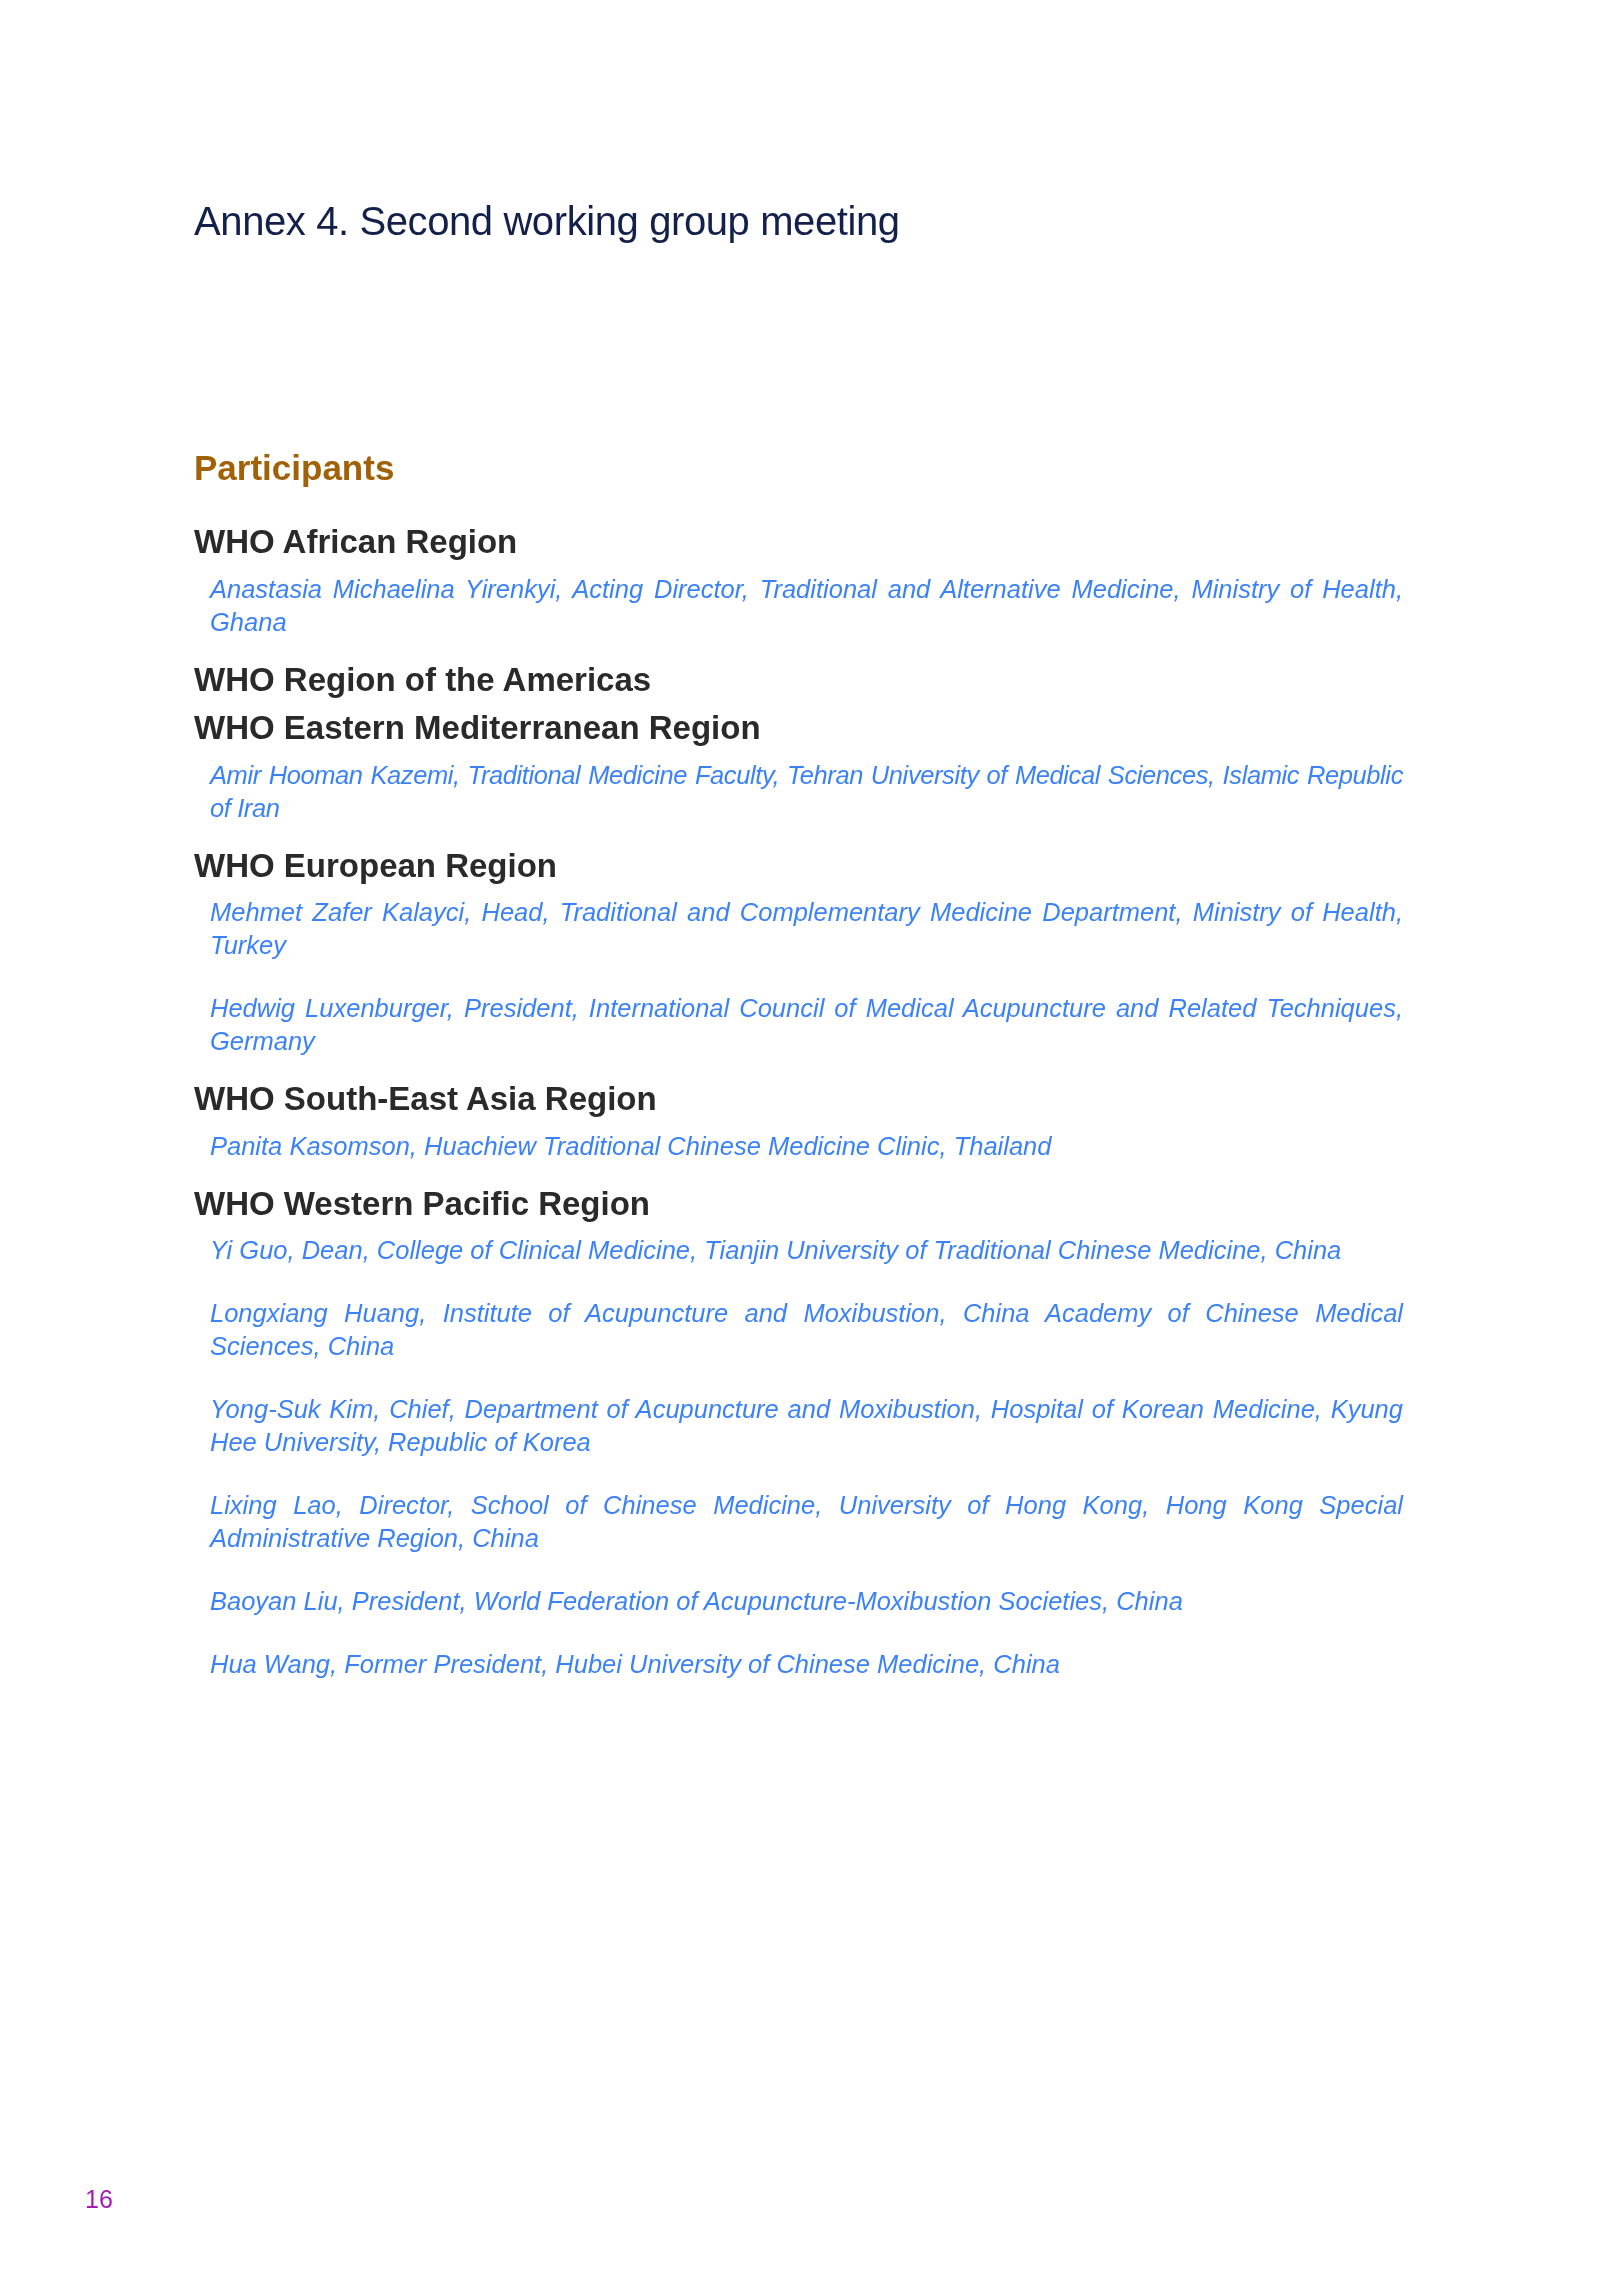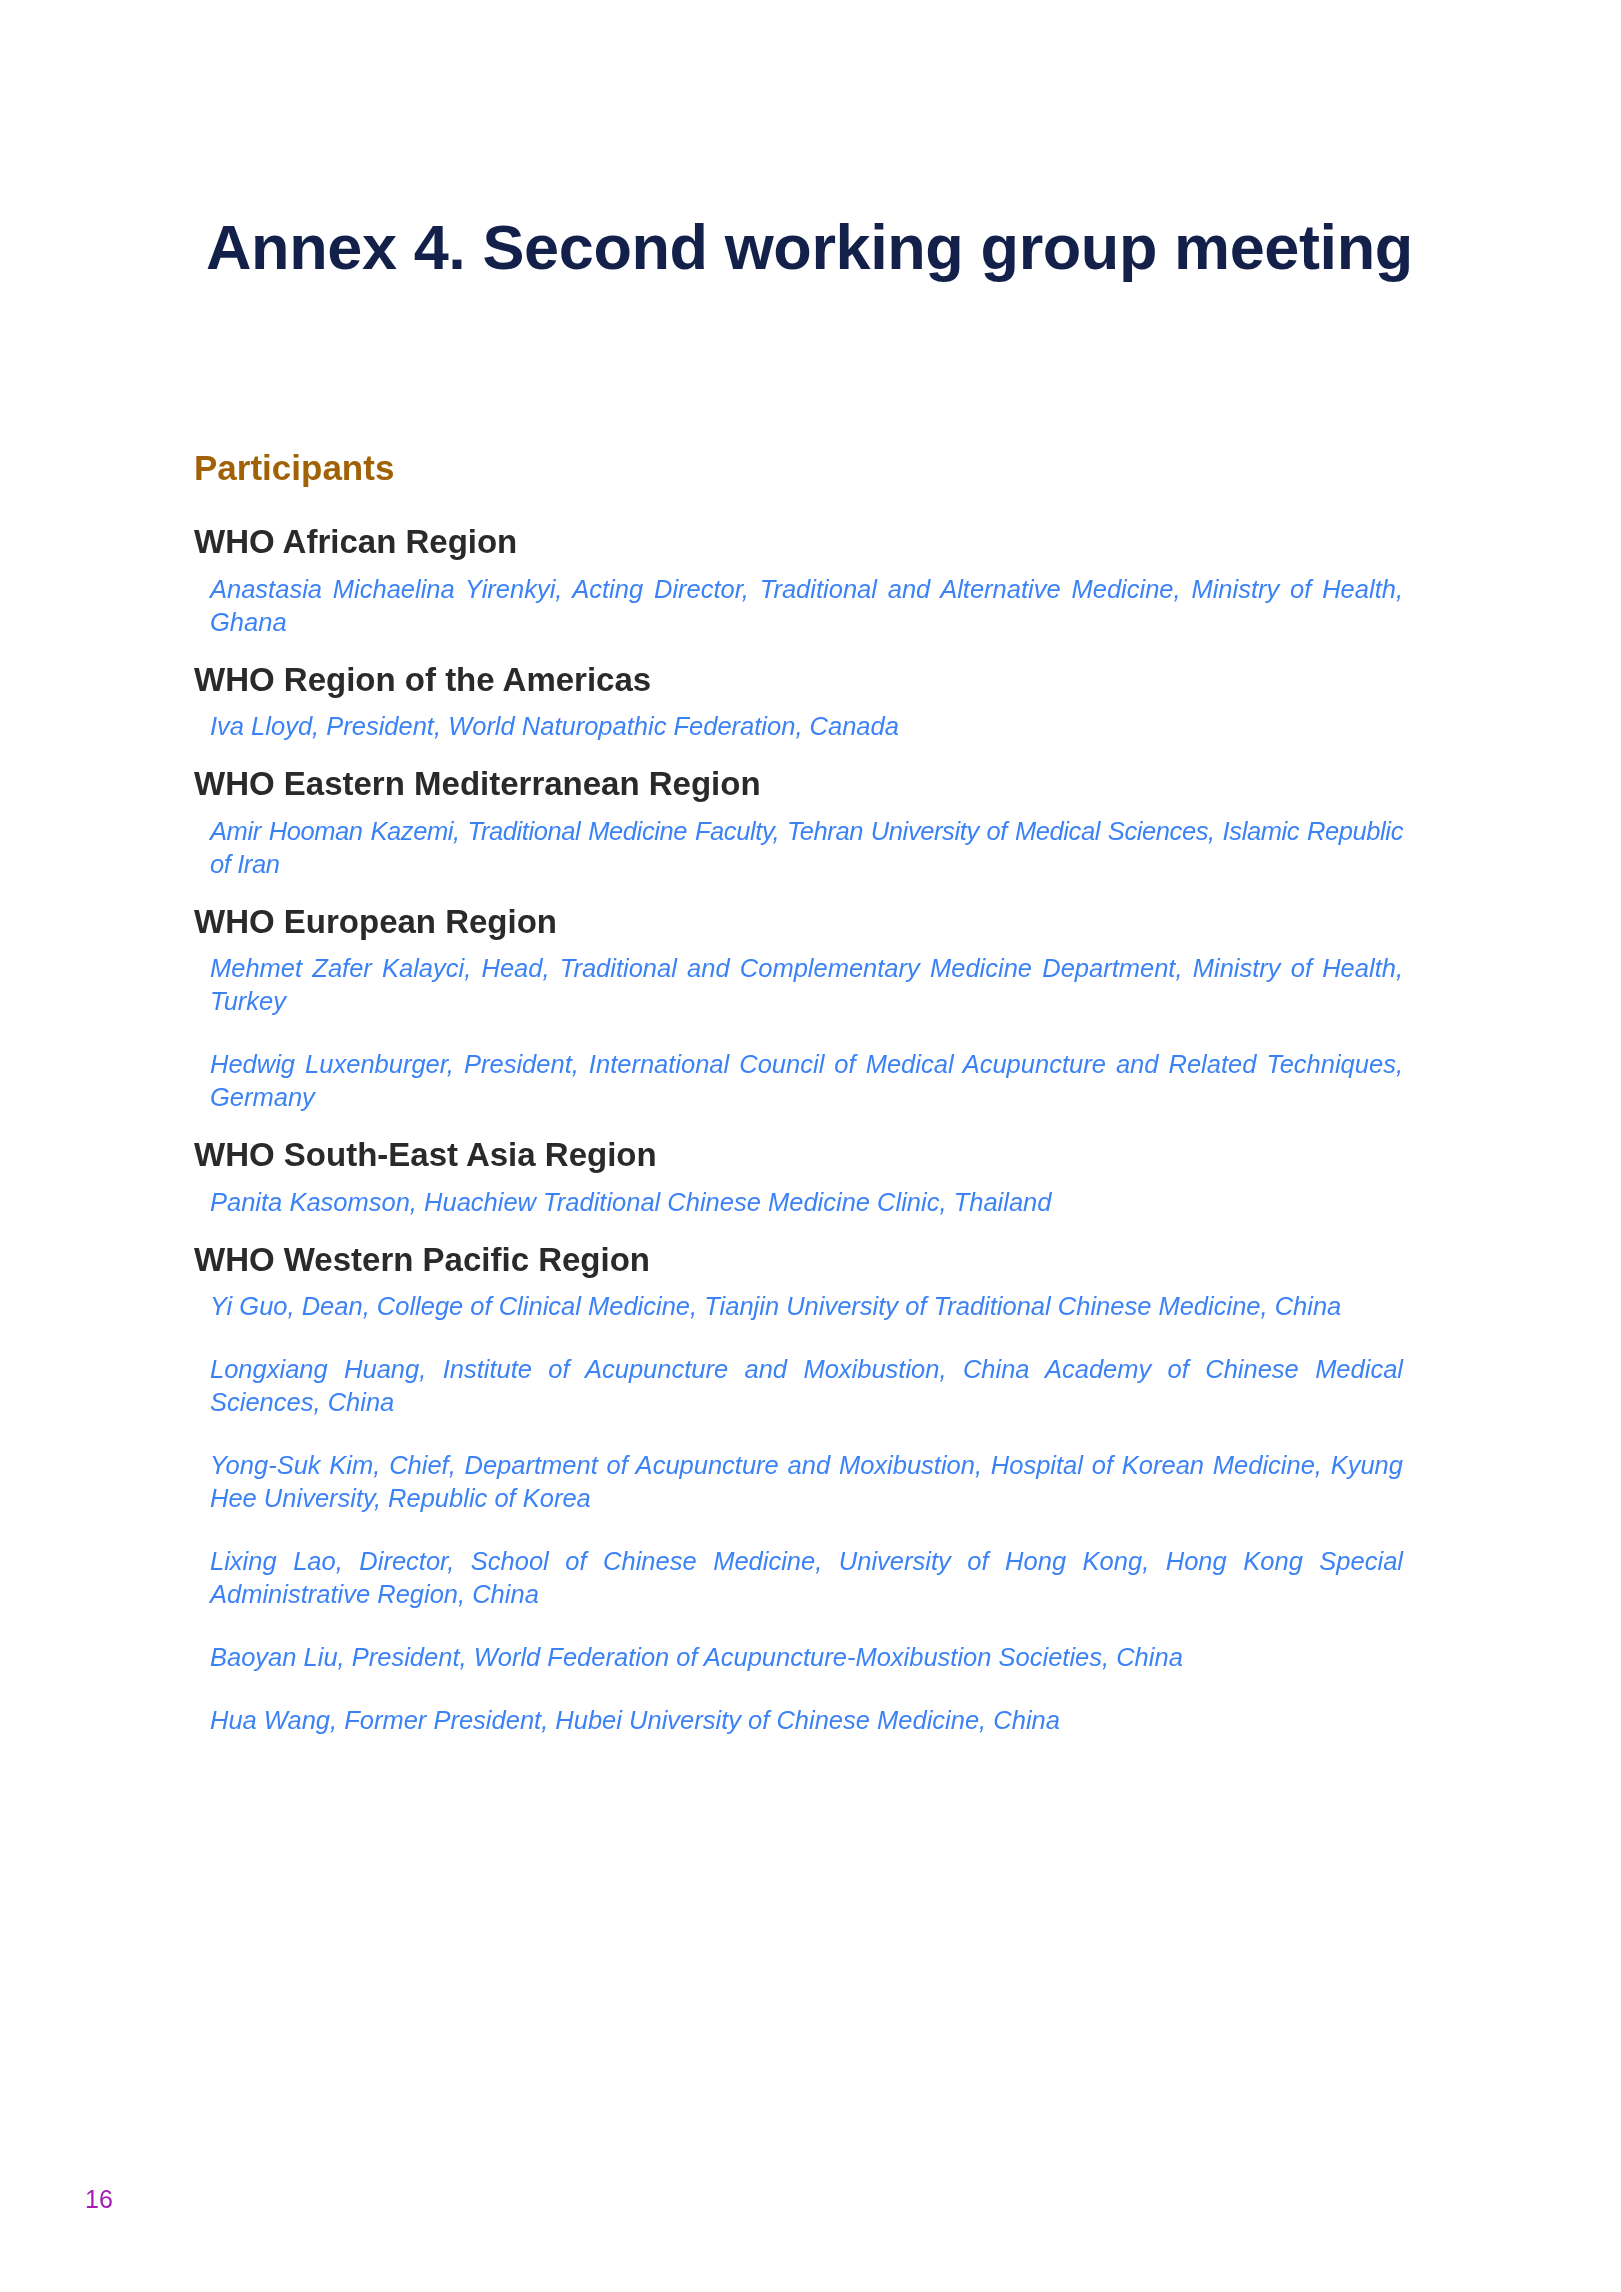--- a/index.html
+++ b/index.html
@@ -1,19 +1,19 @@
 <!DOCTYPE html>
 <html style="font-size:14.3px"><head>
   <meta charset="utf-8">
   <style>
     html, body { margin: 0; padding: 0; background: #ffffff; }
     body { width: 1622px; height: 2293px; position: relative; overflow: hidden;
            font-family: "Liberation Sans", sans-serif; color: #2b2b2b; }
-    .page-title { position: absolute; left: 194px; top: 199px; margin: 12px;
-                  font-size: 63px; font-weight: bold; color: #13204a; letter-spacing: -0.4px;
+    .page-title { position: absolute; left: 194px; top: 199px; margin: 0;
+                  font-size: 40px; font-weight: normal; color: #13204a; letter-spacing: -0.4px;
                   font-family: "Liberation Sans", sans-serif; }
     .section-title { position: absolute; left: 194px; top: 448px; margin: 0;
                      font-size: 35px; font-weight: bold; color: #a16207; }
     .content { position: absolute; left: 194px; top: 524px; width: 1209px; }
     .region-heading { font-size: 33px; font-weight: bold; color: #2a2a2a; margin: 0 0 12.5px 0; line-height: 36px; }
     .entry { font-size: 25.5px; line-height: 33px; color: #3b82f6; margin: 0 0 30px 16px; text-align: justify; font-style: italic; }
     .region-block .entry:last-child { margin-bottom: 23px; }
     .small { font-size: 23px; letter-spacing: -0.5px; }
     .page-number { position: absolute; left: 85px; top: 2185px; font-size: 25px; color: #a21caf; }
   </style>
@@ -25,21 +25,20 @@
 
 <div class="content">
 
   <div class="region-block">
     <h3 class="region-heading">WHO African Region</h3>
     <p class="entry">Anastasia Michaelina Yirenkyi, Acting Director, Traditional and Alternative Medicine, Ministry of Health, Ghana</p>
   </div>
 
   <div class="region-block">
     <h3 class="region-heading">WHO Region of the Americas</h3>
-    <p class="entry">Iva Lloyd, President, World Naturopathic Federation, Canada</p>
   </div>
 
   <div class="region-block">
     <h3 class="region-heading">WHO Eastern Mediterranean Region</h3>
     <p class="entry" style="letter-spacing:-0.4px;">Amir Hooman Kazemi, Traditional Medicine Faculty, Tehran University of Medical Sciences, Islamic Republic of Iran</p>
   </div>
 
   <div class="region-block">
     <h3 class="region-heading">WHO European Region</h3>
     <p class="entry">Mehmet Zafer Kalayci, Head, Traditional and Complementary Medicine Department, Ministry of Health, Turkey</p>

